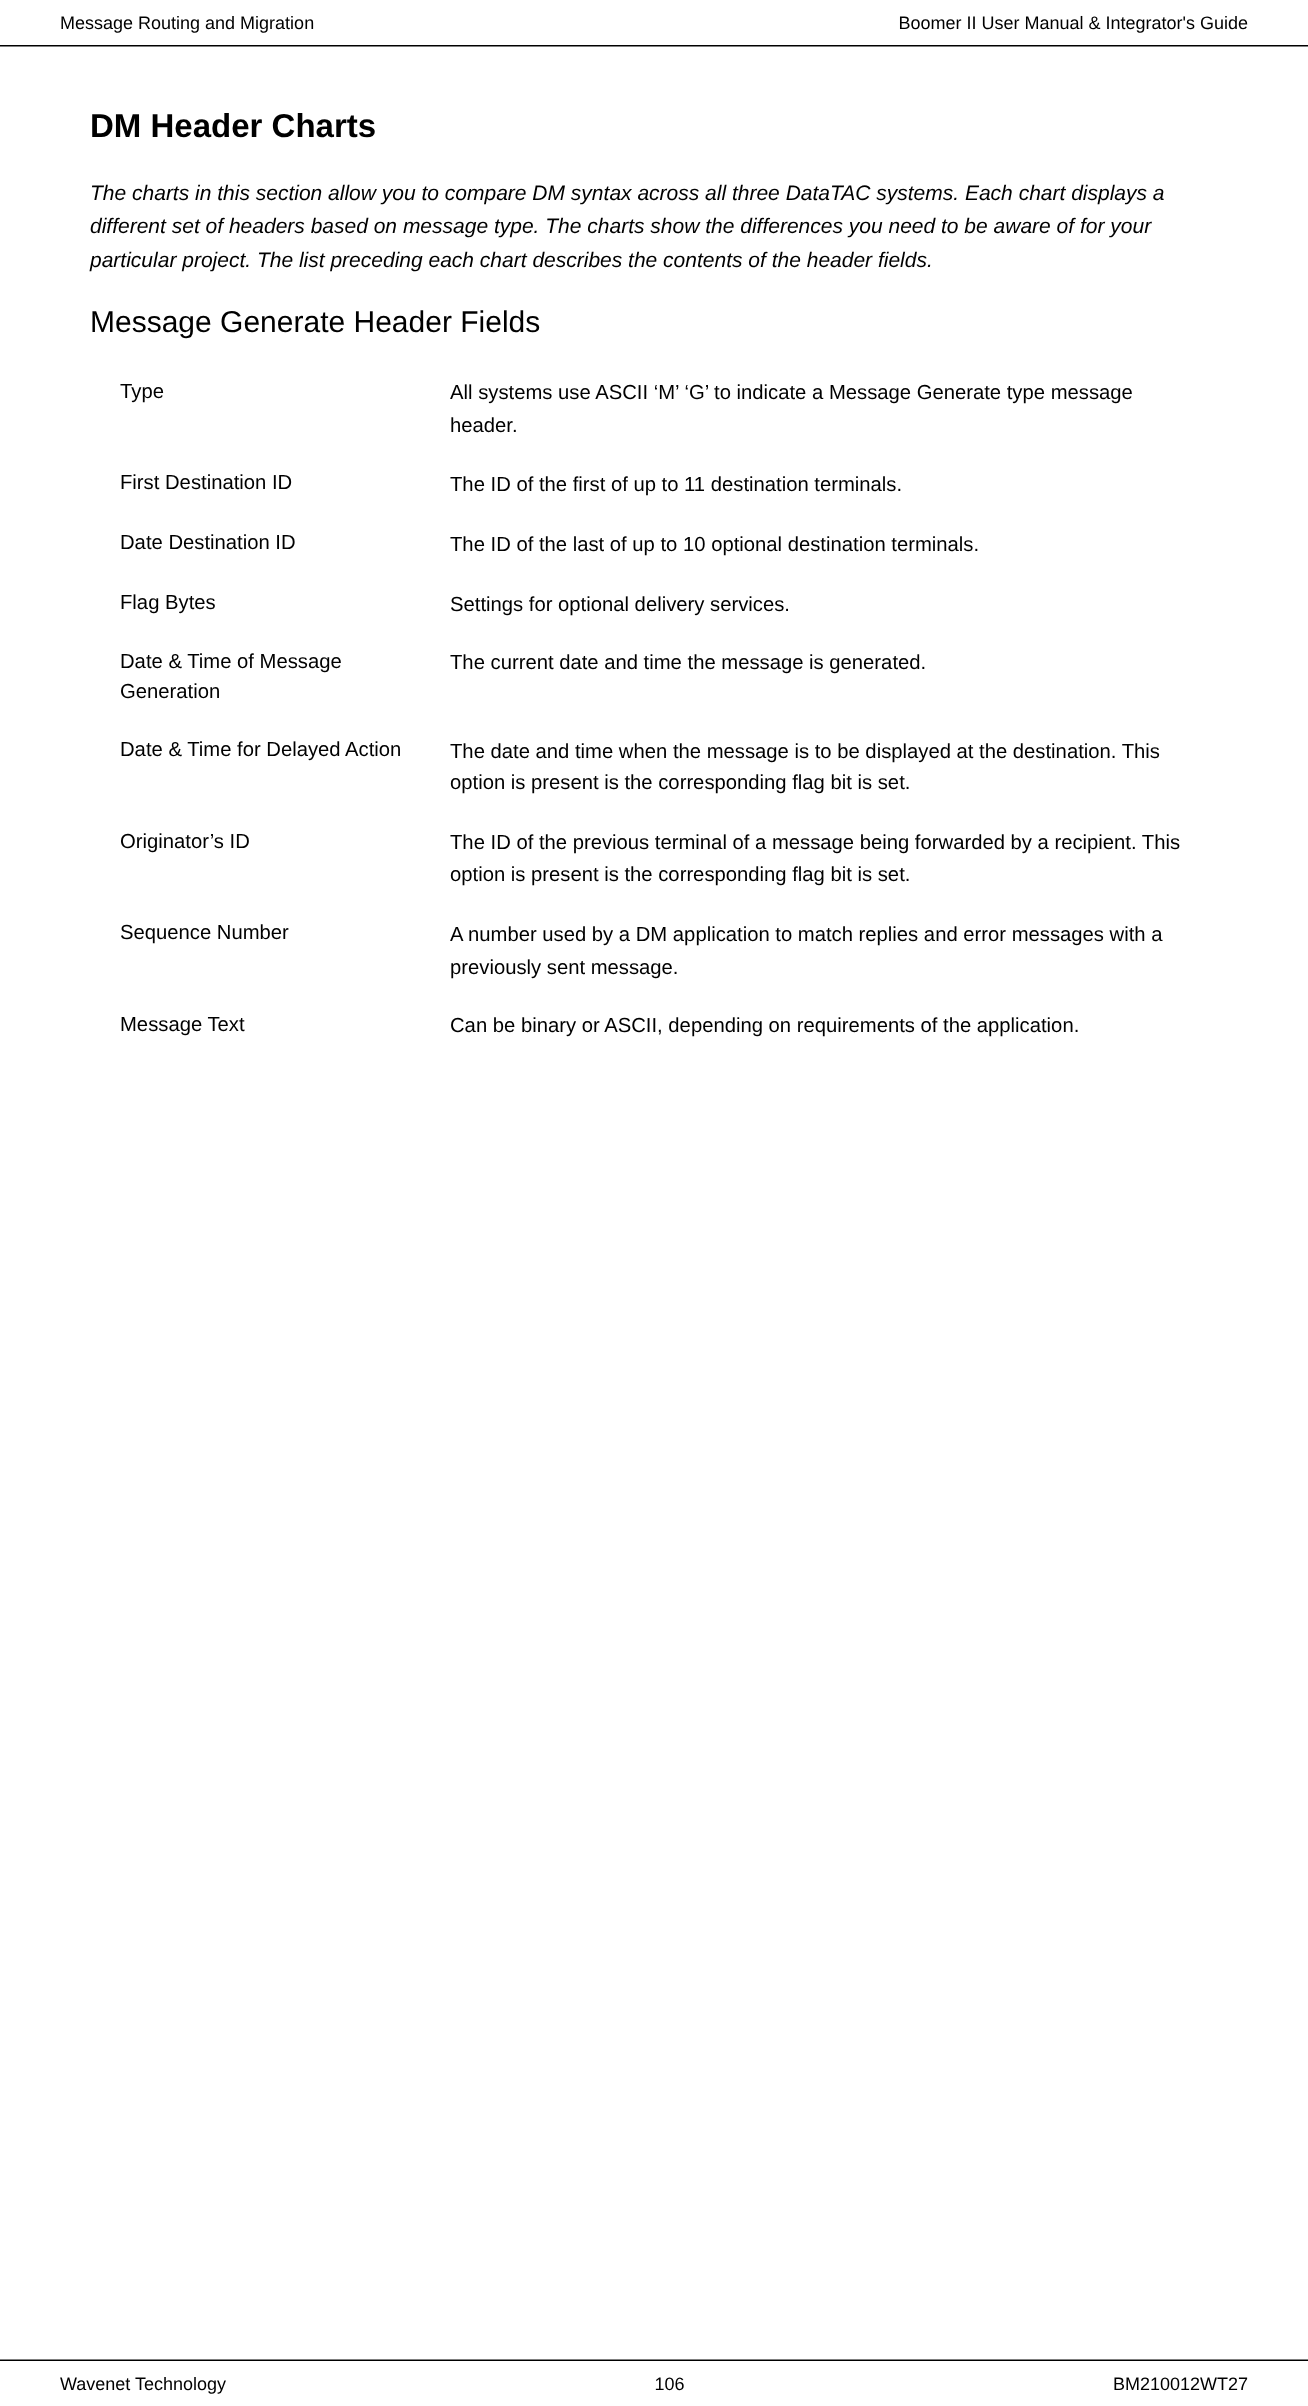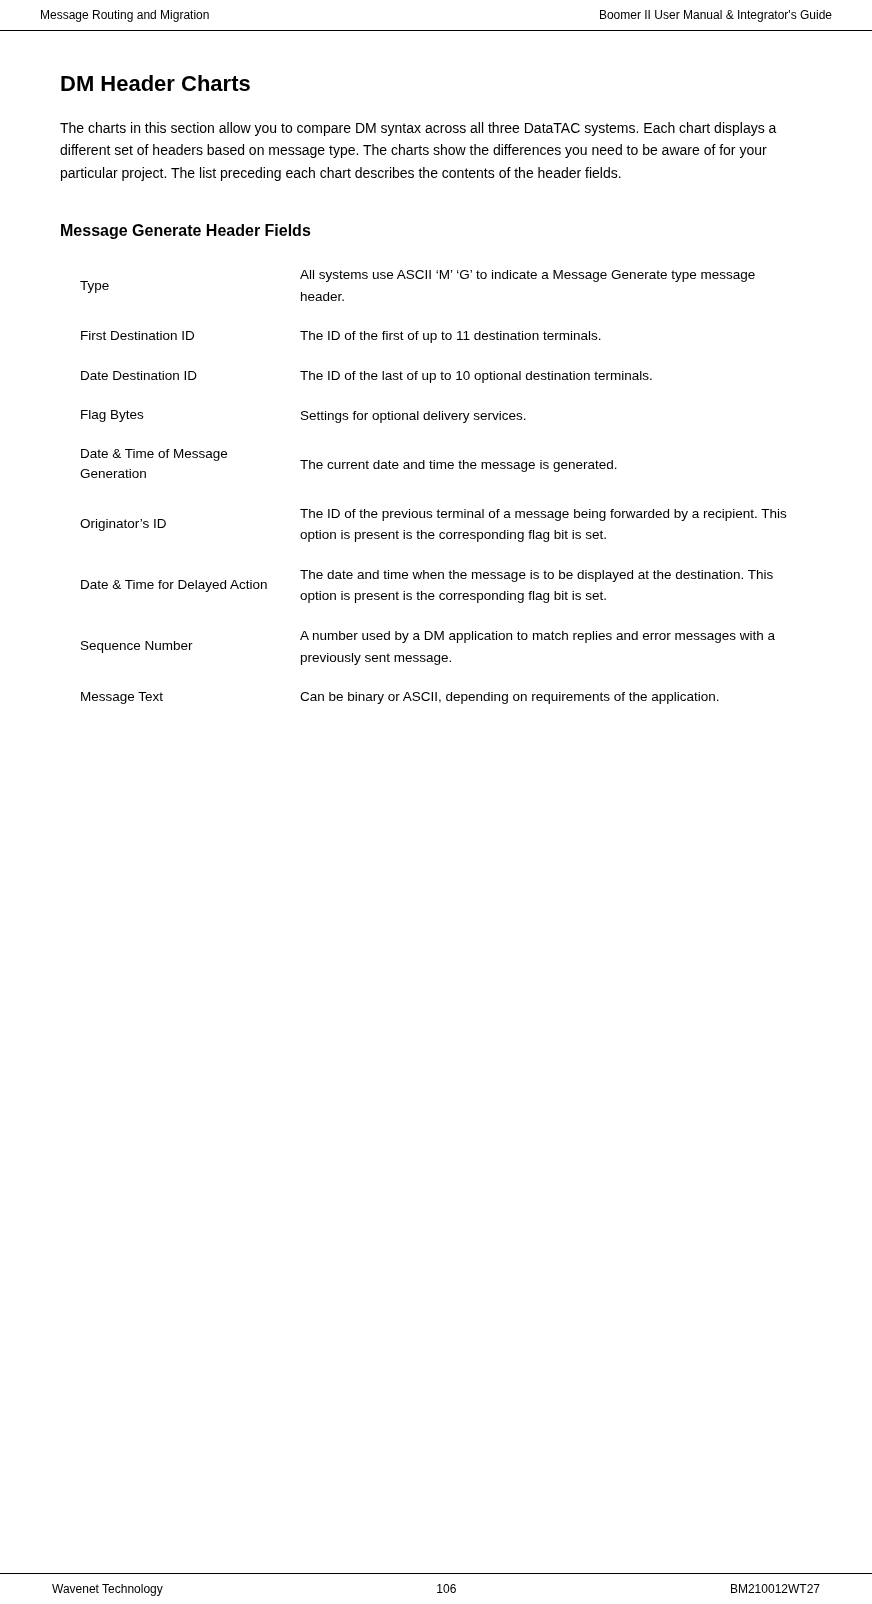--- a/index.html
+++ b/index.html
@@ -24,21 +24,21 @@
       align-items: flex-end;
       padding: 8px 40px;
       border-bottom: 1px solid #000;
       font-size: 12px;
     }
 
     .page-footer {
       display: flex;
       justify-content: space-between;
       align-items: center;
-      padding: 8px 52px;
+      padding: 8px 40px;
       border-top: 1px solid #000;
       font-size: 12px;
       position: absolute;
       bottom: 0;
       left: 0;
       right: 0;
     }
 
     .content {
       padding: 40px 92px 60px 60px;
@@ -46,38 +46,39 @@
 
     .page-title {
       font-size: 22px;
       font-weight: bold;
       margin-bottom: 20px;
     }
 
     .intro-text {
       font-size: 14px;
       line-height: 1.6;
-      margin-bottom: 38px;
+      margin-bottom: 20px;
+      font-style: italic;
     }
 
     .section-title {
-      font-size: 16px;
-      font-weight: bold;
+      font-size: 20px;
+      font-weight: normal;
       margin-bottom: 24px;
     }
 
     .fields-table {
       width: 100%;
       margin-left: 20px;
     }
 
     .field-row {
       display: flex;
       margin-bottom: 18px;
-      align-items: center;
+      align-items: flex-start;
     }
 
     .field-name {
       width: 220px;
       min-width: 220px;
       font-size: 13.5px;
       padding-right: 20px;
       line-height: 1.5;
     }
 
@@ -118,26 +119,26 @@
       </div>
       <div class="field-row">
         <div class="field-name">Flag Bytes</div>
         <div class="field-desc">Settings for optional delivery services.</div>
       </div>
       <div class="field-row">
         <div class="field-name">Date &amp; Time of Message Generation</div>
         <div class="field-desc">The current date and time the message is generated.</div>
       </div>
       <div class="field-row">
+        <div class="field-name">Date &amp; Time for Delayed Action</div>
+        <div class="field-desc">The date and time when the message is to be displayed at the destination. This option is present is the corresponding flag bit is set.</div>
+      </div>
+      <div class="field-row">
         <div class="field-name">Originator’s ID</div>
         <div class="field-desc">The ID of the previous terminal of a message being forwarded by a recipient. This option is present is the corresponding flag bit is set.</div>
-      </div>
-      <div class="field-row">
-        <div class="field-name">Date &amp; Time for Delayed Action</div>
-        <div class="field-desc">The date and time when the message is to be displayed at the destination. This option is present is the corresponding flag bit is set.</div>
       </div>
       <div class="field-row">
         <div class="field-name">Sequence Number</div>
         <div class="field-desc">A number used by a DM application to match replies and error messages with a previously sent message.</div>
       </div>
       <div class="field-row">
         <div class="field-name">Message Text</div>
         <div class="field-desc">Can be binary or ASCII, depending on requirements of the application.</div>
       </div>
     </div>

